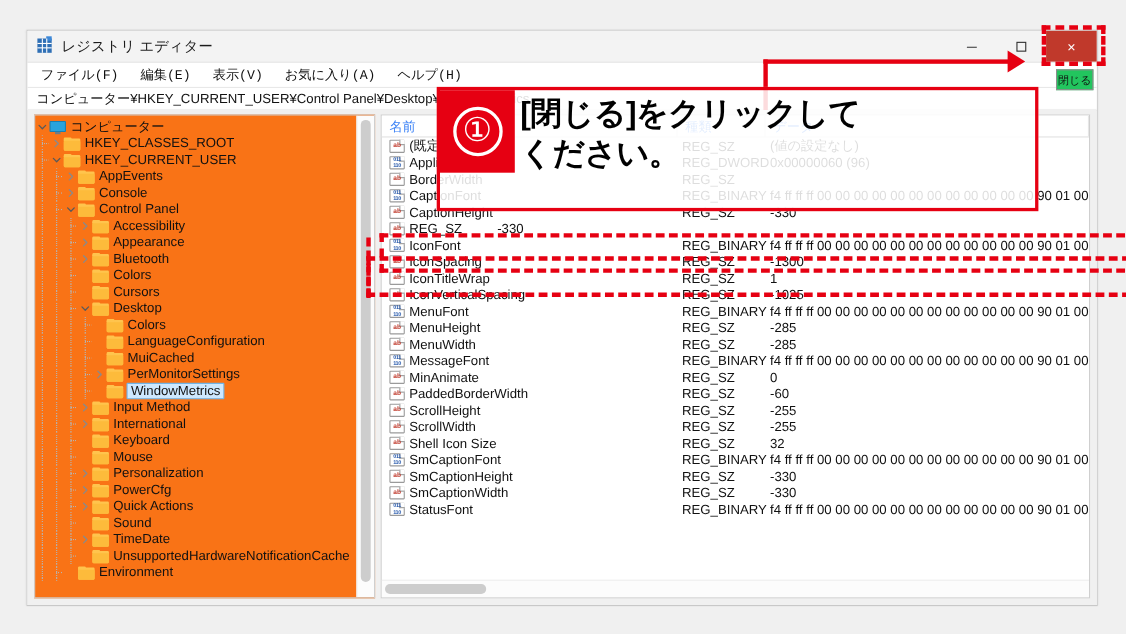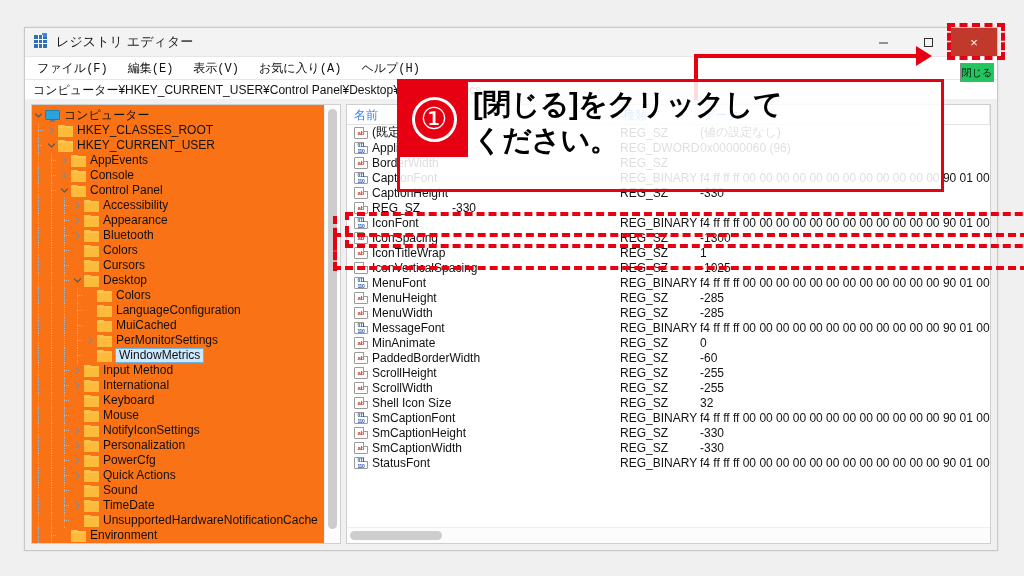--- a/index.html
+++ b/index.html
@@ -648,43 +648,20 @@
                 <div class="chev">
                   <svg width="9" height="9" viewBox="0 0 9 9">
                     <path d="M3 1.5 L6 4.5 L3 7.5" fill="none" stroke="#8a8a8a" stroke-width="1.2" stroke-linecap="round" stroke-linejoin="round"></path>
                   </svg>
                 </div>
                 <div class="folder">
                   <div class="back"></div>
                   <div class="tab"></div>
                   <div class="face"></div>
                 </div>
-                <div class="tlabel">NotifyIconSettings</div>
-              </div>
-              <div class="tnode">
-                <div class="guide">
-                  <div class="v"></div>
-                </div>
-                <div class="guide">
-                  <div class="v"></div>
-                </div>
-                <div class="guide">
-                  <div class="v"></div>
-                  <div class="h"></div>
-                </div>
-                <div class="chev">
-                  <svg width="9" height="9" viewBox="0 0 9 9">
-                    <path d="M3 1.5 L6 4.5 L3 7.5" fill="none" stroke="#8a8a8a" stroke-width="1.2" stroke-linecap="round" stroke-linejoin="round"></path>
-                  </svg>
-                </div>
-                <div class="folder">
-                  <div class="back"></div>
-                  <div class="tab"></div>
-                  <div class="face"></div>
-                </div>
                 <div class="tlabel">Personalization</div>
               </div>
               <div class="tnode">
                 <div class="guide">
                   <div class="v"></div>
                 </div>
                 <div class="guide">
                   <div class="v"></div>
                 </div>
                 <div class="guide">

